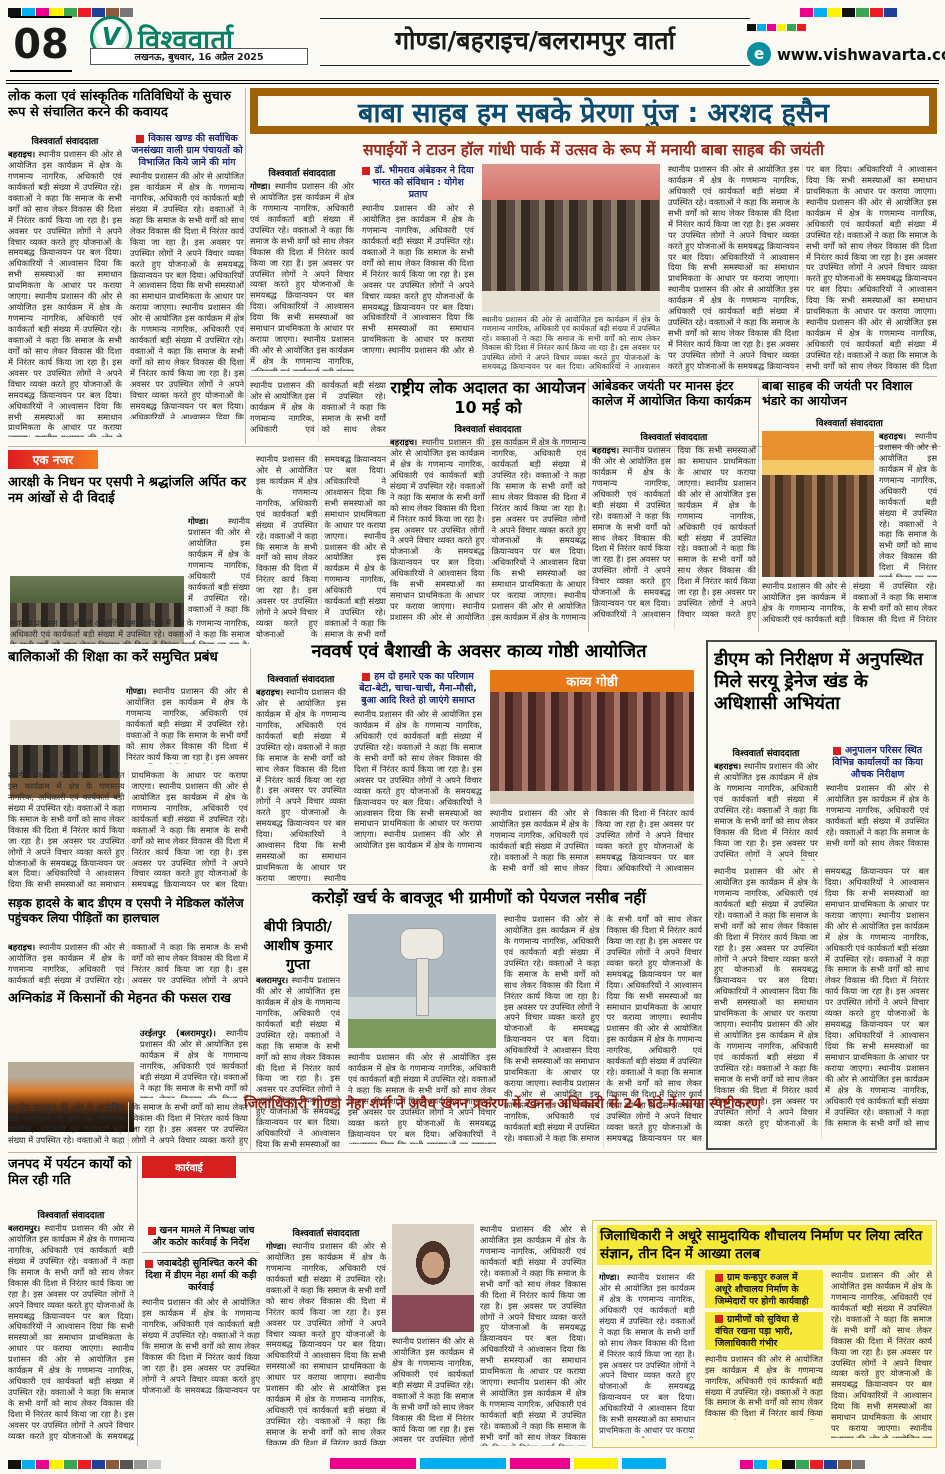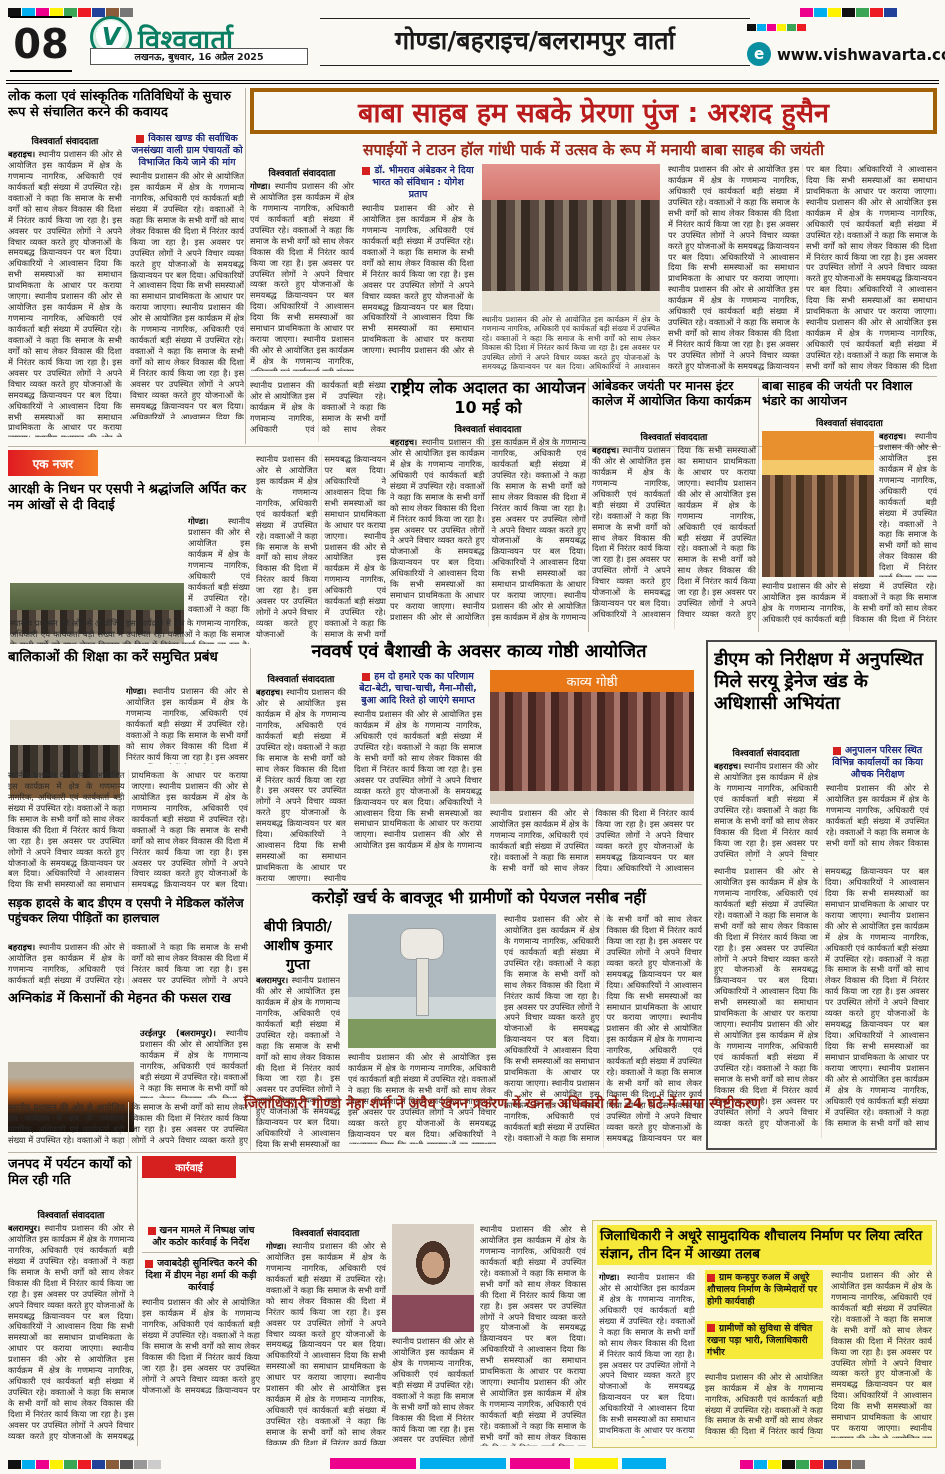--- a/index.html
+++ b/index.html
@@ -28,29 +28,29 @@
   .masthead{font-size:27px;font-weight:bold;color:#0a7f63;letter-spacing:.5px}
   .datestrip{border:1px solid #555;font-size:9.5px;font-weight:bold;text-align:center;line-height:15px;background:#fff}
   .centertitle{font-size:25px;font-weight:bold;text-align:center;line-height:44px;
                border-top:1px solid #222;border-bottom:1px solid #222;white-space:nowrap;overflow:hidden}
   .eicon{width:24px;height:24px;border-radius:50%;background:#0a8fa0;color:#fff;font-weight:bold;
          font-size:15px;display:flex;align-items:center;justify-content:center}
   .website{font-size:15px;font-weight:bold;color:#111;white-space:nowrap}
   .redbar{background:linear-gradient(90deg,#e01b22,#f47b20);color:#fff;font-weight:bold;font-size:12px;
           display:flex;align-items:center;justify-content:center}
   .badge{background:#d6201f;color:#fff;font-weight:bold;font-size:10px;display:flex;align-items:center;justify-content:center}
-  .leadbox{border:4px solid #a16207;display:flex;align-items:center;justify-content:center;
-           font-size:27px;font-weight:bold;color:#b91c1c;white-space:nowrap;overflow:hidden}
+  .leadbox{border:8px solid #a16207;display:flex;align-items:center;justify-content:center;
+           font-size:27px;font-weight:bold;color:#0c4a6e;white-space:nowrap;overflow:hidden}
   .subhead{font-size:15.5px;font-weight:bold;color:#9c2a1a;text-align:center;white-space:nowrap;overflow:hidden}
   .striphl{font-size:14px;font-weight:bold;color:#8d1f12;line-height:26px;white-space:nowrap;overflow:hidden}
   .bighl{font-size:19px;font-weight:bold;color:#000;line-height:34px;white-space:nowrap;overflow:hidden;letter-spacing:-.3px}
   .dmbox{border:2px solid #4a4a4a;padding:6px;background:#fbfaf2}
   .ybox{background:#fdf9d8;border:1px solid #cfc36a;padding:4px}
   .yhl{background:#f6e93a;font-weight:bold;font-size:13.5px;line-height:1.3;color:#000;padding:2px 3px;overflow:hidden}
-  .ynote{font-size:9.2px;font-weight:bold;background:#f6e93a;line-height:1.3;margin-bottom:13px;padding:1px 2px}
+  .ynote{font-size:9.2px;font-weight:bold;background:#f6e93a;line-height:1.3;margin-bottom:4px;padding:1px 10px}
   .cap{font-size:7.6px;line-height:1.25;color:#333;text-align:justify;overflow:hidden}
   
   .ph-lead{background-color:#d8d2c6;background-image:
       linear-gradient(180deg,#e2938c 0,#d4766e 24%,rgba(0,0,0,0) 24%),
       linear-gradient(0deg,#e8e2d4 0 14%,rgba(0,0,0,0) 14%),
       repeating-linear-gradient(90deg,#584840 0 9px,#8d7d6d 9px 15px,#352b22 15px 24px)}
   .ph-bhandara{background-color:#cbb89a;background-image:
       linear-gradient(180deg,#e88f2e 0 20%,#f3c96a 20% 30%,rgba(0,0,0,0) 30%),
       repeating-linear-gradient(90deg,#6b4a35 0 8px,#a3795a 8px 13px,#46311f 13px 21px)}
   .ph-wreath{background-color:#b9b4a8;background-image:
@@ -67,21 +67,21 @@
       repeating-linear-gradient(90deg,#6e4038 0 9px,#a8766a 9px 15px,#472520 15px 23px)}
   .ph-sky{background:linear-gradient(180deg,#aeb9c0 0 62%,#cfd6d8 62% 78%,#7f9a5e 78% 100%)}
   .tower-head{position:absolute;left:50%;top:14px;width:44px;height:32px;margin-left:-22px;
               background:#ece9e2;border:1px solid #9aa0a3;border-radius:10px}
   .tower-stem{position:absolute;left:50%;top:44px;width:13px;height:58px;margin-left:-6px;
               background:#e4e1d9;border:1px solid #9aa0a3}
   .ph-portrait{background-color:#d8cfc2;background-image:
       radial-gradient(ellipse 20px 24px at 50% 38%,#caa183 0 55%,rgba(0,0,0,0) 56%),
       radial-gradient(ellipse 28px 36px at 50% 36%,#4a3226 0 60%,rgba(0,0,0,0) 61%),
       linear-gradient(0deg,#8a4a5a 0 34%,rgba(0,0,0,0) 34%)}
-  .banner{height:22px;background:#e87817;color:#fff;font-weight:normal;font-size:13px;
+  .banner{height:22px;background:#e87817;color:#fff;font-weight:bold;font-size:13px;
           display:flex;align-items:center;justify-content:center}
 </style>
 </head>
 <body>
 
 <div class="page">
 
   <div class="abs" style="left:8px;top:2px">
     <span class="sw" style="background:#111"></span><span class="sw" style="background:#00aeef"></span><span class="sw" style="background:#ec008c"></span><span class="sw" style="background:#fff200"></span><span class="sw" style="background:#3aa655"></span><span class="sw" style="background:#ed1c24"></span><span class="sw" style="background:#21409a"></span><span class="sw" style="background:#8a5c3a"></span><span class="sw" style="background:#777"></span>
   </div>
@@ -161,21 +161,21 @@
     <div class="hl" style="font-size:12.5px;height:36px">बाबा साहब की जयंती पर विशाल भंडारे का आयोजन</div>
     <div class="byl">विश्ववार्ता संवाददाता</div>
     <div class="row" style="height:146px;gap:5px">
       <div class="photo ph-bhandara" style="width:112px;height:146px"></div>
       <div class="bt" style="flex:1;height:146px"><span class="dl">बहराइच।</span> <span>स्थानीय प्रशासन की ओर से आयोजित इस कार्यक्रम में क्षेत्र के गणमान्य नागरिक, अधिकारी एवं कार्यकर्ता बड़ी संख्या में उपस्थित रहे। वक्ताओं ने कहा कि समाज के सभी वर्गों को साथ लेकर विकास की दिशा में निरंतर कार्य किया जा रहा है। इस अवसर पर उपस्थित लोगों ने अपने विचार व्यक्त करते हुए योजनाओं के समयबद्ध क्रियान्वयन पर बल दिया। अधिकारियों ने आश्वासन दिया कि सभी समस्याओं का समाधान प्राथमिकता के आधार पर कराया जाएगा। स्थानीय प्रशासन की ओर से आयोजित इस कार्यक्रम में क्षेत्र के गणमान्य नागरिक, अधिकारी एवं कार्यकर्ता बड़ी संख्या में उपस्थित रहे। वक्ताओं ने कहा कि समाज के सभी वर्गों को साथ लेकर विकास की दिशा में निरंतर कार्य किया जा रहा है। इस अवसर पर उपस्थित लोगों ने अपने विचार व्यक्त करते हुए योजनाओं के समयबद्ध क्रियान्वयन पर बल दिया। अधिकारियों ने आश्वासन दिया कि सभी समस्याओं का समाधान प्राथमिकता के आधार पर कराया जाएगा।</span></div>
     </div>
     <div class="bt c2" style="height:50px;margin-top:4px"><span>स्थानीय प्रशासन की ओर से आयोजित इस कार्यक्रम में क्षेत्र के गणमान्य नागरिक, अधिकारी एवं कार्यकर्ता बड़ी संख्या में उपस्थित रहे। वक्ताओं ने कहा कि समाज के सभी वर्गों को साथ लेकर विकास की दिशा में निरंतर कार्य किया जा रहा है। इस अवसर पर उपस्थित लोगों ने अपने विचार व्यक्त करते हुए योजनाओं के समयबद्ध क्रियान्वयन पर बल दिया। अधिकारियों ने आश्वासन दिया कि सभी समस्याओं का समाधान प्राथमिकता के आधार पर कराया जाएगा।</span></div>
   </div>
 
   <div class="abs" style="left:8px;top:450px;width:378px;height:194px;overflow:hidden">
-    <div class="redbar" style="width:90px;height:26px">एक नजर</div>
+    <div class="redbar" style="width:90px;height:19px">एक नजर</div>
     <div class="hl" style="font-size:13px;width:240px;height:36px;margin-top:5px">आरक्षी के निधन पर एसपी ने श्रद्धांजलि अर्पित कर नम आंखों से दी विदाई</div>
     <div class="photo ph-wreath abs" style="left:2px;top:66px;width:174px;height:98px"></div>
     <div class="bt abs" style="left:180px;top:66px;width:62px;height:98px"><span class="dl">गोण्डा।</span> <span>स्थानीय प्रशासन की ओर से आयोजित इस कार्यक्रम में क्षेत्र के गणमान्य नागरिक, अधिकारी एवं कार्यकर्ता बड़ी संख्या में उपस्थित रहे। वक्ताओं ने कहा कि समाज के सभी वर्गों को साथ लेकर विकास की दिशा में निरंतर कार्य किया जा रहा है। इस अवसर पर उपस्थित लोगों ने अपने विचार व्यक्त करते हुए योजनाओं के समयबद्ध क्रियान्वयन पर बल दिया। अधिकारियों ने आश्वासन दिया कि सभी समस्याओं का समाधान प्राथमिकता के आधार पर कराया जाएगा।</span></div>
     <div class="bt abs" style="left:2px;top:168px;width:240px;height:26px"><span>स्थानीय प्रशासन की ओर से आयोजित इस कार्यक्रम में क्षेत्र के गणमान्य नागरिक, अधिकारी एवं कार्यकर्ता बड़ी संख्या में उपस्थित रहे। वक्ताओं ने कहा कि समाज के सभी वर्गों को साथ लेकर विकास की दिशा में निरंतर कार्य किया जा रहा है। इस अवसर पर उपस्थित लोगों ने अपने विचार व्यक्त करते हुए योजनाओं के समयबद्ध क्रियान्वयन पर बल दिया। अधिकारियों ने आश्वासन दिया कि सभी समस्याओं का समाधान प्राथमिकता के आधार पर कराया जाएगा।</span></div>
     <div class="bt c2 abs" style="left:248px;top:4px;width:130px;height:188px"><span>स्थानीय प्रशासन की ओर से आयोजित इस कार्यक्रम में क्षेत्र के गणमान्य नागरिक, अधिकारी एवं कार्यकर्ता बड़ी संख्या में उपस्थित रहे। वक्ताओं ने कहा कि समाज के सभी वर्गों को साथ लेकर विकास की दिशा में निरंतर कार्य किया जा रहा है। इस अवसर पर उपस्थित लोगों ने अपने विचार व्यक्त करते हुए योजनाओं के समयबद्ध क्रियान्वयन पर बल दिया। अधिकारियों ने आश्वासन दिया कि सभी समस्याओं का समाधान प्राथमिकता के आधार पर कराया जाएगा। स्थानीय प्रशासन की ओर से आयोजित इस कार्यक्रम में क्षेत्र के गणमान्य नागरिक, अधिकारी एवं कार्यकर्ता बड़ी संख्या में उपस्थित रहे। वक्ताओं ने कहा कि समाज के सभी वर्गों को साथ लेकर विकास की दिशा में निरंतर कार्य किया जा रहा है। इस अवसर पर उपस्थित लोगों ने अपने विचार व्यक्त करते हुए योजनाओं के समयबद्ध क्रियान्वयन पर बल दिया। अधिकारियों ने आश्वासन दिया कि सभी समस्याओं का समाधान प्राथमिकता के आधार पर कराया जाएगा। स्थानीय प्रशासन की ओर से आयोजित इस कार्यक्रम में क्षेत्र के गणमान्य नागरिक, अधिकारी एवं कार्यकर्ता बड़ी संख्या में उपस्थित रहे। वक्ताओं ने कहा कि समाज के सभी वर्गों को साथ लेकर विकास की दिशा में निरंतर कार्य किया जा रहा है। इस अवसर पर उपस्थित लोगों ने अपने विचार व्यक्त करते हुए योजनाओं के समयबद्ध क्रियान्वयन पर बल दिया। अधिकारियों ने आश्वासन दिया कि सभी समस्याओं का समाधान प्राथमिकता के आधार पर कराया जाएगा।</span></div>
   </div>
 
   <div class="abs" style="left:8px;top:648px;width:240px;height:244px;overflow:hidden">
     <div class="hl" style="font-size:13.5px;height:34px">बालिकाओं की शिक्षा का करें समुचित प्रबंध</div>
     <div class="photo ph-meeting abs" style="left:2px;top:38px;width:110px;height:78px"></div>

